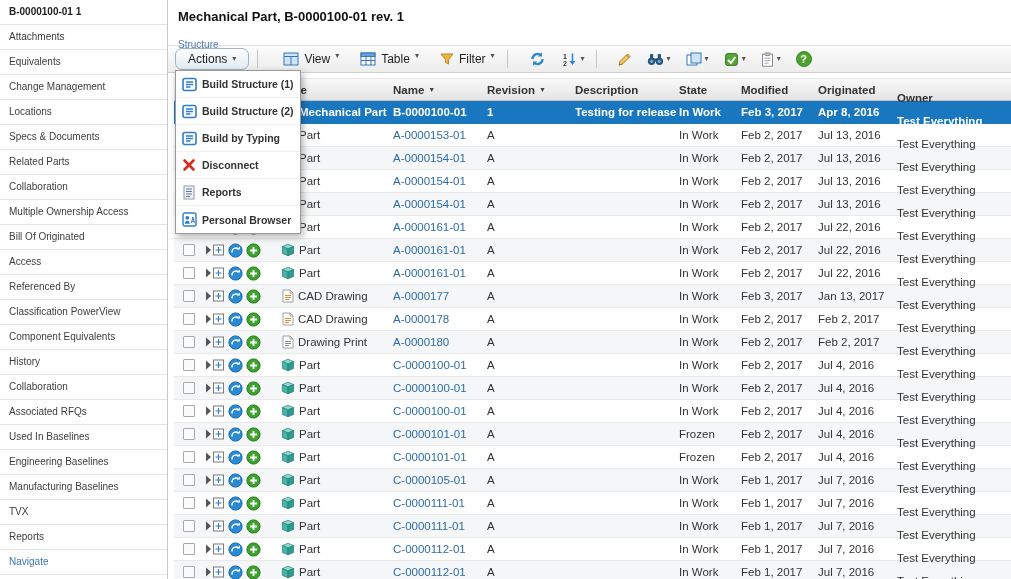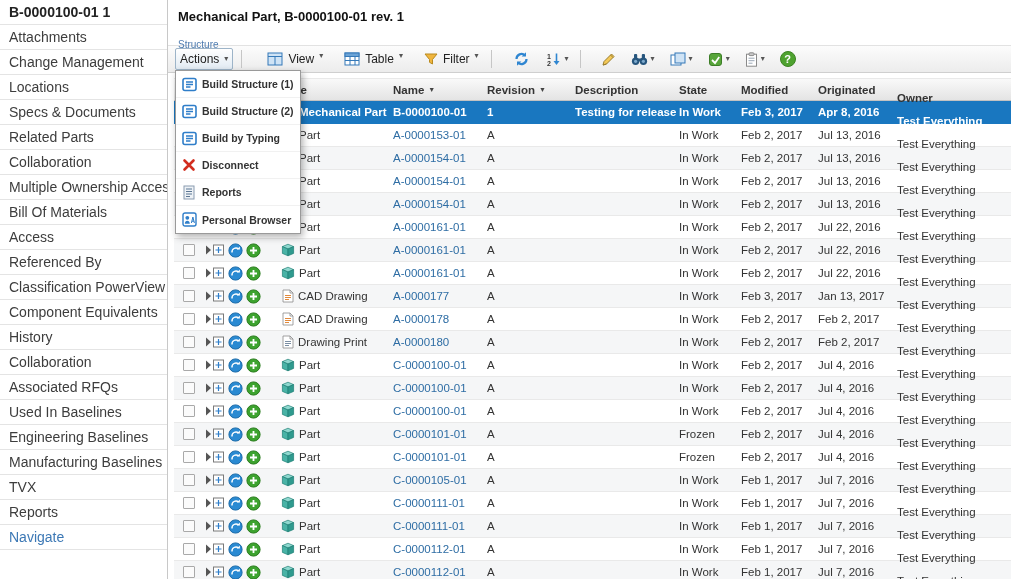--- a/index.html
+++ b/index.html
@@ -2,33 +2,33 @@
 <html><head>
 <meta charset="utf-8">
 <style>
   *{margin:0;padding:0;box-sizing:border-box;}
   html,body{width:1011px;height:579px;overflow:hidden;}
   body{font-family:"Liberation Sans",sans-serif;background:#fff;color:#333;cursor:default;}
   .app{position:relative;width:1011px;height:579px;background:#fff;}
 
   
   .sidebar{position:absolute;left:0;top:0;width:168px;height:100%;background:#fff;border-right:1px solid #c8c8c8;}
-  .sb-item{height:25px;line-height:24px;padding:0 9px;font-size:14px;color:#3d3d3d;border-bottom:1px solid #e4e4e4;white-space:nowrap;overflow:hidden;cursor:pointer;}
+  .sb-item{height:25px;line-height:24px;padding:0 9px;font-size:10px;color:#3d3d3d;border-bottom:1px solid #e4e4e4;white-space:nowrap;overflow:hidden;cursor:pointer;}
   .sb-header{font-weight:bold;color:#222;}
   .sb-nav{color:#3c78b5;}
 
   
   .main{position:absolute;left:168px;top:0;right:0;bottom:0;}
   .page-header{height:45px;padding:9px 0 0 10px;}
   .page-title{font-size:13px;font-weight:bold;color:#111;}
   .page-subtitle{font-size:10px;color:#4f7cb0;margin-top:15px;}
 
   
   .toolbar{height:28px;display:flex;align-items:center;padding:0 7px;background:linear-gradient(#fcfcfc,#ececec);border-top:1px solid #e2e2e2;border-bottom:1px solid #cfcfcf;}
-  .tb-btn{display:flex;align-items:center;gap:5px;font-size:12px;color:#222;padding:3px 4px;border:1px solid #9db4c8;border-radius:2px;background:linear-gradient(#ffffff,#e2ebf3);cursor:pointer;white-space:nowrap;}
+  .tb-btn{display:flex;align-items:center;gap:5px;font-size:12px;color:#222;padding:3px 12px;border:1px solid #9db4c8;border-radius:7px;background:linear-gradient(#ffffff,#e2ebf3);cursor:pointer;white-space:nowrap;}
   .tb-item{display:flex;align-items:flex-start;gap:5px;font-size:12px;color:#222;padding:3px 4px;margin-left:13px;cursor:pointer;white-space:nowrap;}
   .tb-icon{display:flex;align-items:center;gap:3px;padding:2px 3px;margin-left:9px;cursor:pointer;}
   .tb-ic{display:inline-flex;align-items:center;}
   .tb-sep{width:1px;height:18px;background:#c6c6c6;margin:0 8px;flex:none;}
   .caret{font-size:8px;color:#555;line-height:1;}
   .help-circle{width:16px;height:16px;border-radius:50%;background:#4ea22f;border:1px solid #3c8422;color:#fff;font-weight:bold;font-size:11px;display:flex;align-items:center;justify-content:center;}
 
   
   .menu{position:absolute;left:7px;top:70px;width:126px;background:#fff;border:1px solid #9a9a9a;box-shadow:2px 3px 7px rgba(0,0,0,.3);z-index:20;}
   .menu-item{height:27px;display:flex;align-items:center;gap:5px;padding:0 5px;font-size:10.5px;font-weight:bold;color:#333;cursor:pointer;border-bottom:1px solid #f1f1f1;white-space:nowrap;}
@@ -62,27 +62,28 @@
 </style>
 </head>
 <body>
 
 <div class="app">
 
   <div class="sidebar">
     <div class="sb-item sb-header">B-0000100-01 1</div>
     <div>
         <div class="sb-item">Attachments</div>
+        <div class="sb-item">Equivalents</div>
         <div class="sb-item">Change Management</div>
         <div class="sb-item">Locations</div>
         <div class="sb-item">Specs &amp; Documents</div>
         <div class="sb-item">Related Parts</div>
         <div class="sb-item">Collaboration</div>
         <div class="sb-item">Multiple Ownership Access</div>
-        <div class="sb-item">Bill Of Materials</div>
+        <div class="sb-item">Bill Of Originated</div>
         <div class="sb-item">Access</div>
         <div class="sb-item">Referenced By</div>
         <div class="sb-item">Classification PowerView</div>
         <div class="sb-item">Component Equivalents</div>
         <div class="sb-item">History</div>
         <div class="sb-item">Collaboration</div>
         <div class="sb-item">Associated RFQs</div>
         <div class="sb-item">Used In Baselines</div>
         <div class="sb-item">Engineering Baselines</div>
         <div class="sb-item">Manufacturing Baselines</div>

